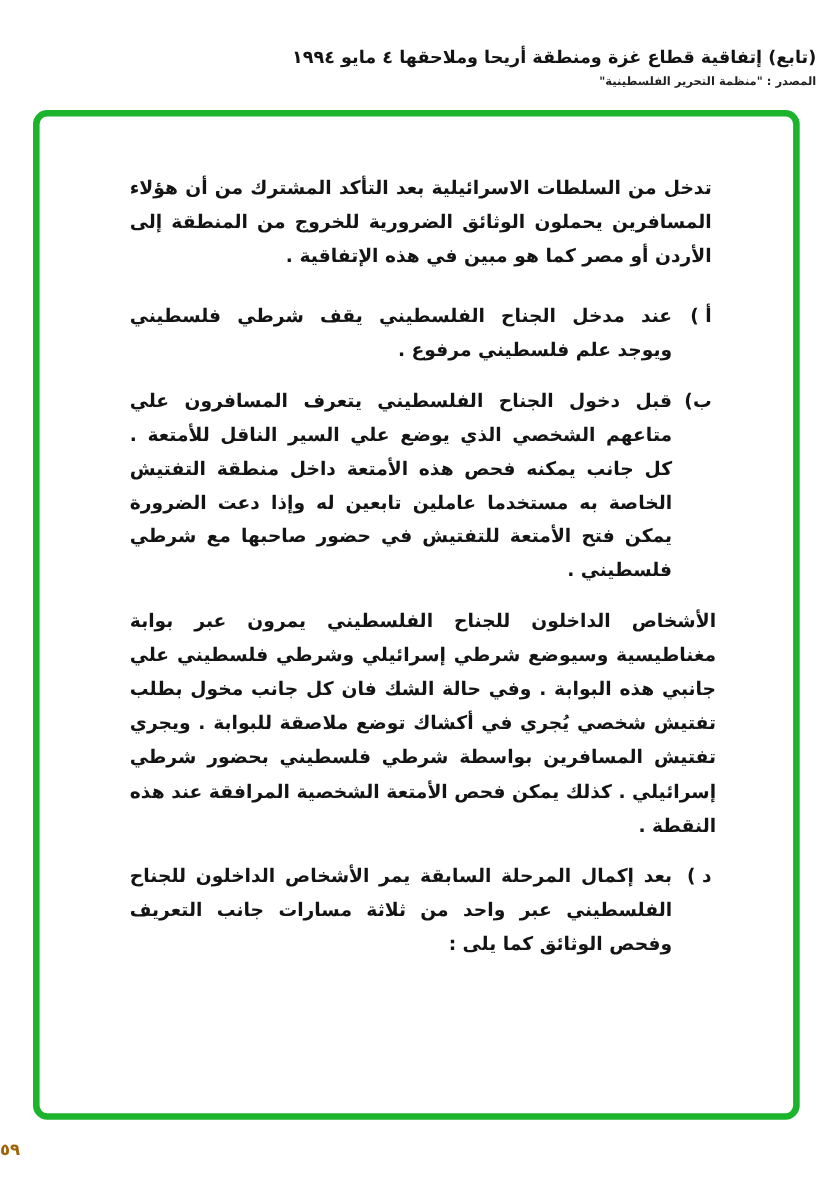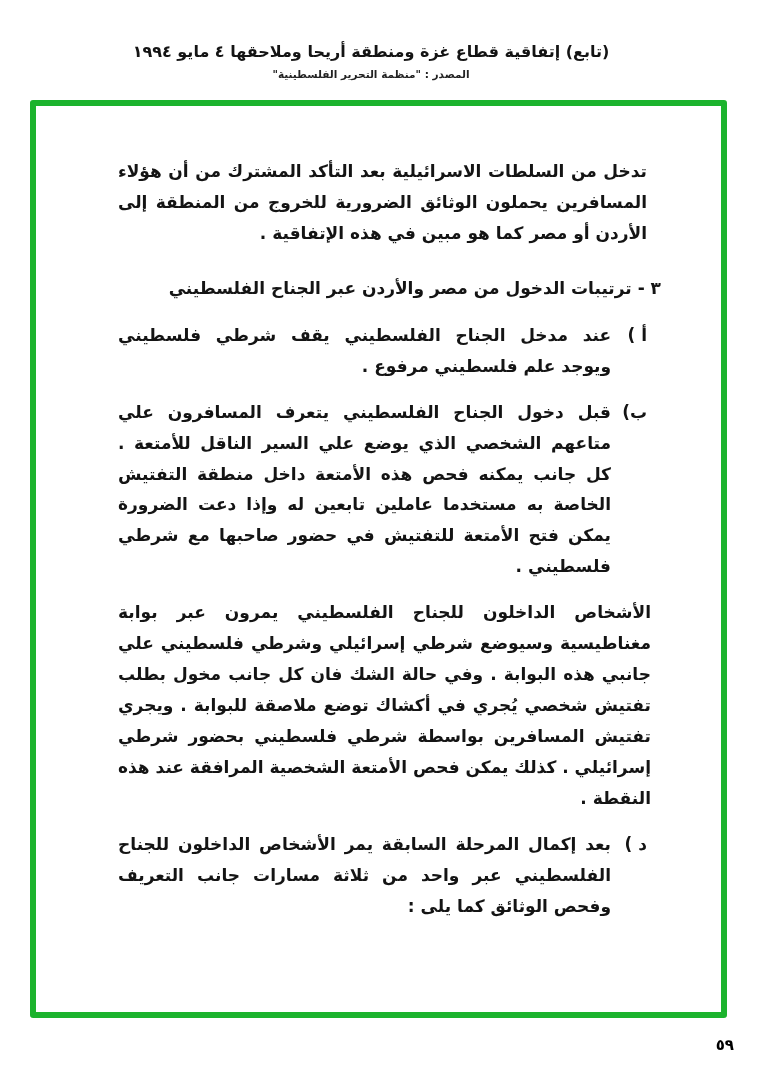--- a/index.html
+++ b/index.html
@@ -10,42 +10,42 @@
     font-family: "DejaVu Sans", sans-serif;
     color: var(--ink);
     position: relative;
     overflow: hidden;
   }
 
   
   .doc-header {
     position: absolute;
     top: 42px; left: 0; right: 16px;
-    text-align: center;
+    text-align: right;
     direction: rtl;
   }
   .doc-title {
     font-size: 16px;
     font-weight: 700;
     letter-spacing: 0.5px;
   }
   .doc-source {
     margin-top: 7px;
     font-size: 10.5px;
     font-weight: 700;
     color: #222;
   }
 
   
   .green-frame {
     position: absolute;
     left: 30px; top: 100px;
     width: 697px; height: 918px;
     border: 6px solid var(--green);
-    border-radius: 3px;
+    border-radius: 13px;
     background: var(--paper);
   }
 
   
   .frame-content {
     position: absolute;
     top: 50px; right: 74px; left: 82px;
     direction: rtl;
     font-size: 17px;
     font-weight: 700;
@@ -76,41 +76,40 @@
   .item-text {
     flex: 1;
     text-align: justify;
     text-align-last: right;
     margin-right: -4px;       
   }
 
   .page-number {
     position: absolute;
     top: 1036px; left: 0; right: 24px;
-    text-align: right;
+    text-align: left;
     direction: rtl;
     font-size: 15px;
     font-weight: 700;
-    color: #000000;
+    color: #a16207;
   }
 </style>
 </head>
 <body>
 
 <div class="doc-header">
   <div class="doc-title">(تابع) إتفاقية قطاع غزة ومنطقة أريحا وملاحقها ٤ مايو ١٩٩٤</div>
   <div class="doc-source">المصدر :  "منظمة التحرير الفلسطينية"</div>
 </div>
 
 <div class="green-frame">
   <div class="frame-content">
 
     <p class="intro-paragraph">تدخل من السلطات الاسرائيلية بعد التأكد المشترك من أن هؤلاء المسافرين يحملون الوثائق الضرورية للخروج من المنطقة إلى الأردن أو مصر كما هو مبين في هذه الإتفاقية .</p>
 
-    <div class="section-heading">٣ - ترتيبات الدخول من مصر والأردن عبر الجناح الفلسطيني</div>
 
     <div class="item">
       <span class="item-marker">أ )</span>
       <span class="item-text">عند مدخل الجناح الفلسطيني يقف شرطي فلسطيني ويوجد علم فلسطيني مرفوع .</span>
     </div>
 
     <div class="item">
       <span class="item-marker">ب)</span>
       <span class="item-text">قبل دخول الجناح الفلسطيني يتعرف المسافرون علي متاعهم الشخصي الذي يوضع علي السير الناقل للأمتعة . كل جانب يمكنه فحص هذه الأمتعة داخل منطقة التفتيش الخاصة به مستخدما عاملين تابعين له وإذا دعت الضرورة يمكن فتح الأمتعة للتفتيش في حضور صاحبها مع شرطي فلسطيني .</span>
     </div>

